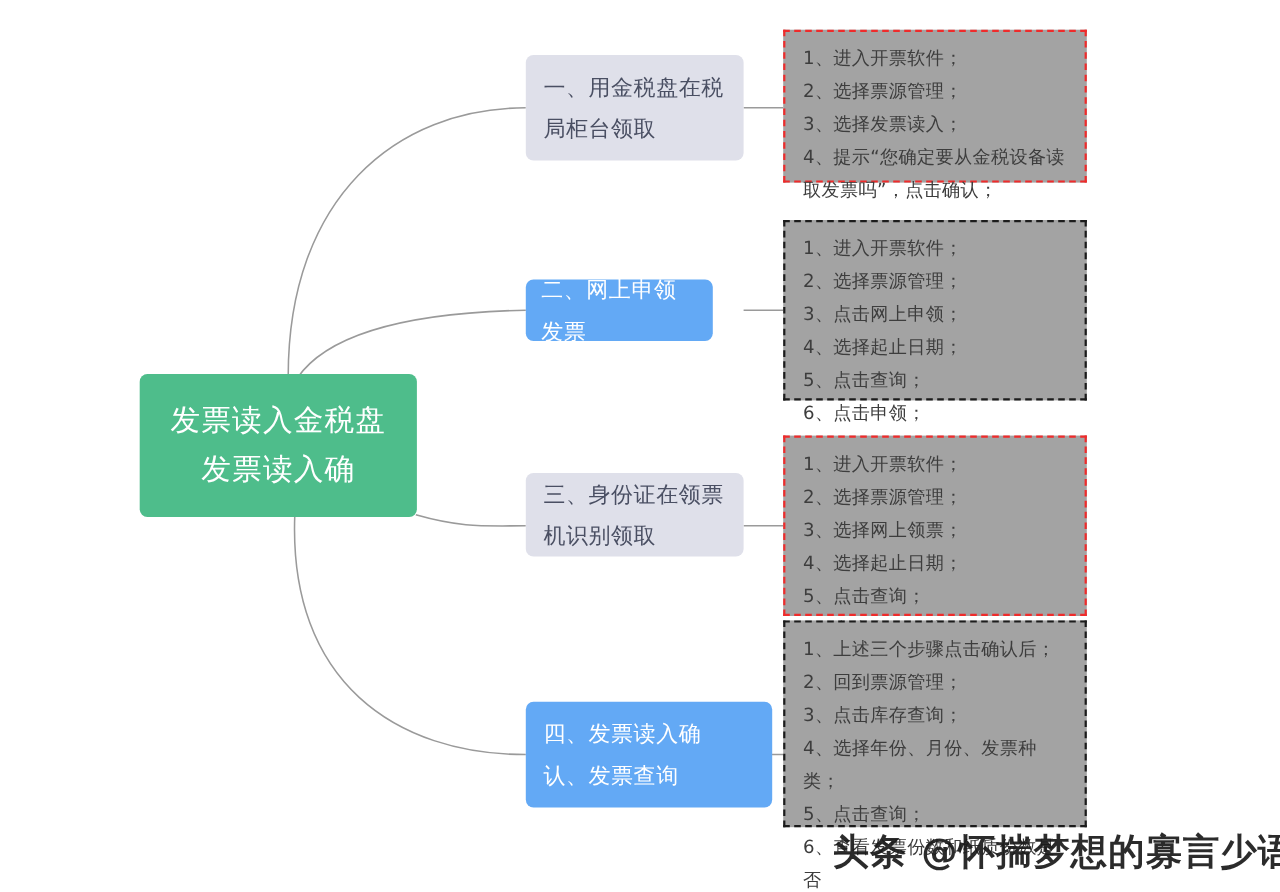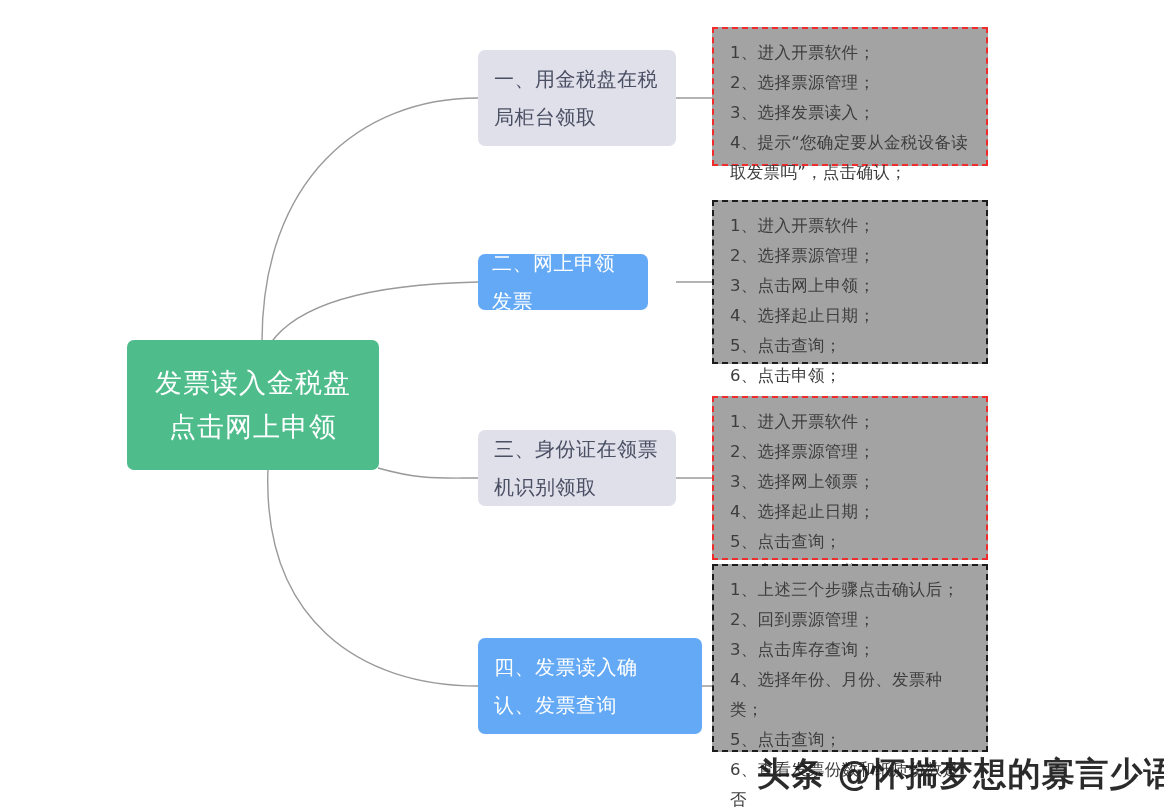--- a/index.html
+++ b/index.html
@@ -131,21 +131,21 @@
 
     <path d="M 676 282 L 712 282" fill="none" stroke="#9a9a9a" stroke-width="1.4"></path>
 
     <path d="M 676 478 L 712 478" fill="none" stroke="#9a9a9a" stroke-width="1.4"></path>
 
     <path d="M 676 686 L 712 686" fill="none" stroke="#9a9a9a" stroke-width="1.4"></path>
   </svg>
 
   <div class="root-node">
     <div class="root-text">发票读入金税盘
-点击网上申领</div>
+发票读入确</div>
   </div>
 
   <div class="branch-node branch-gray" style="left:478px; top:50px; width:198px; height:96px;">
     <div class="branch-text">一、用金税盘在税
 局柜台领取</div>
   </div>
   <div class="detail-box detail-red" style="left:712px; top:27px; width:276px; height:139px;">
     <div class="detail-line">1、进入开票软件；
 2、选择票源管理；
 3、选择发票读入；

